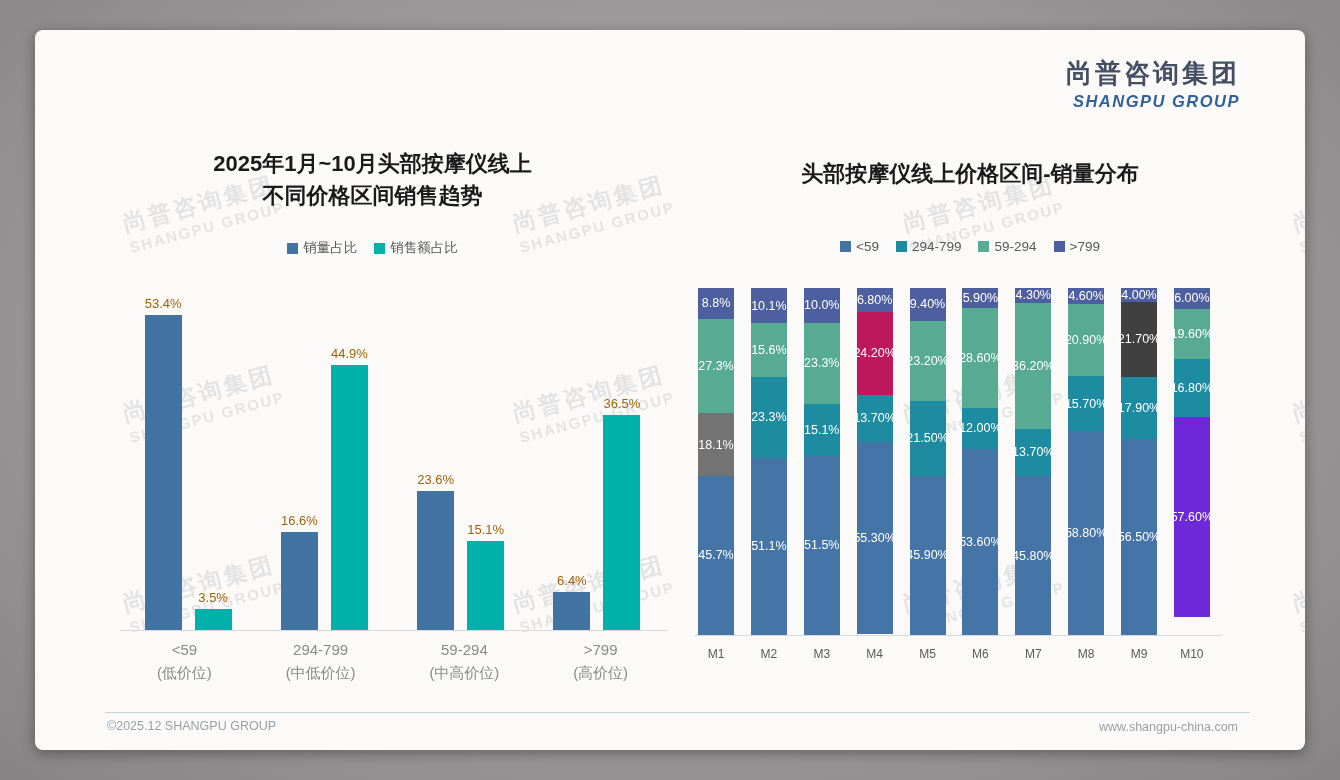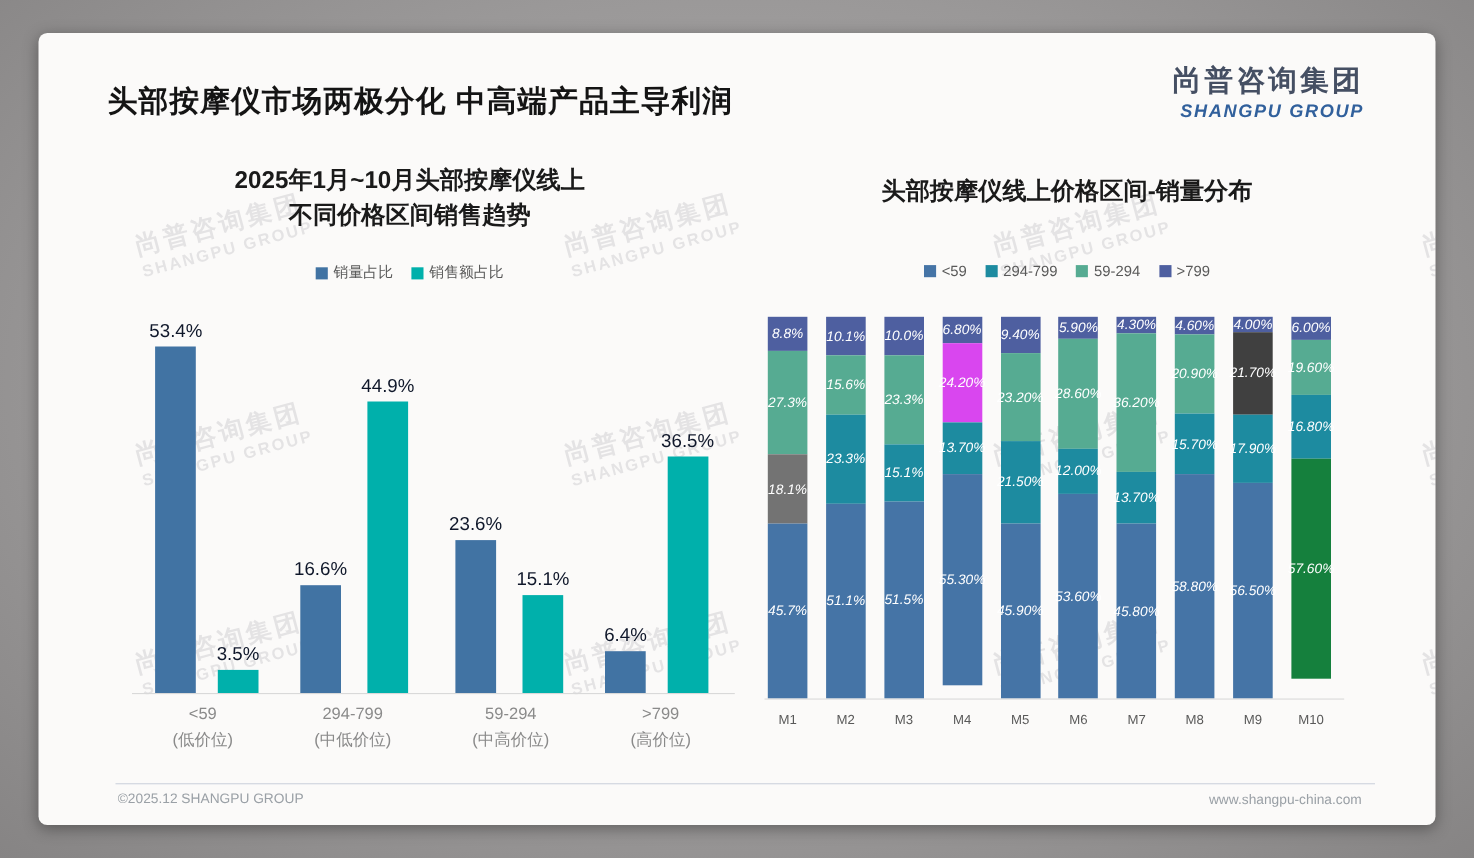--- a/index.html
+++ b/index.html
@@ -42,30 +42,30 @@
   .lg-item { display:flex; align-items:center; gap:5px; }
   .lg-sw { width:11px; height:11px; display:inline-block; }
   .lg-tx { font-size:13.5px; color:#595959; }
 
   
   .plot-grouped { position:absolute; left:85px; top:255px; width:545px; height:345px;
     display:flex; justify-content:space-around; align-items:flex-end; }
   .grp { display:flex; gap:13px; align-items:flex-end; height:345px; }
   .bw { display:flex; flex-direction:column; align-items:center; justify-content:flex-end;
     height:345px; }
-  .bv { font-size:17px; color:#0f172a; margin-bottom:4px; white-space:nowrap; }
+  .bv { font-size:13px; color:#a16207; margin-bottom:4px; white-space:nowrap; }
   .bar { width:37px; }
   .axis-left  { position:absolute; left:85px;  top:600px; width:548px; height:1px; background:#d9d9d9; }
   .cats-left { position:absolute; left:85px; top:609px; width:545px; display:flex;
     justify-content:space-around; }
   .cat { text-align:center; font-size:15px; color:#8a8a8a; line-height:1.5; white-space:nowrap; }
 
   
   .plot-stacked { position:absolute; left:663px; top:258px; width:512px; height:347px;
-    display:flex; justify-content:space-between; align-items:flex-start;font-style:italic; }
+    display:flex; justify-content:space-between; align-items:flex-start; }
   .col { width:36px; height:347px; display:flex; flex-direction:column; }
   .seg { width:36px; position:relative; display:flex; align-items:center; justify-content:center; }
   .segl { font-size:12.5px; color:#ffffff; white-space:nowrap; }
   .axis-right { position:absolute; left:660px; top:605px; width:527px; height:1px; background:#d9d9d9; }
   .cats-right { position:absolute; left:663px; top:617px; width:512px; display:flex;
     justify-content:space-between; }
   .mon { width:36px; text-align:center; font-size:12px; color:#595959; white-space:nowrap; }
 
   
   .footer-line { position:absolute; left:70px; top:682px; width:1145px; height:1px;
@@ -125,21 +125,20 @@
           <div class="wm-en">SHANGPU GROUP</div>
         </div>
         <div class="wm" style="left: 1258px; top: 538px;">
           <div class="wm-cn">尚普咨询集团</div>
           <div class="wm-en">SHANGPU GROUP</div>
         </div>
       </div>
 
     <div class="content">
 
-      <div class="slide-title">头部按摩仪市场两极分化 中高端产品主导利润</div>
 
       <div class="logo">
         <div class="logo-cn">尚普咨询集团</div>
         <div class="logo-en">SHANGPU GROUP</div>
       </div>
 
       <div class="chart-title ct-left">
         <div>2025年1月~10月头部按摩仪线上</div>
         <div>不同价格区间销售趋势</div>
       </div>
@@ -274,21 +273,21 @@
               <div class="segl">15.1%</div>
             </div>
             <div class="seg" style="height: 178.705px; background: rgb(69, 116, 166);">
               <div class="segl">51.5%</div>
             </div>
           </div>
           <div class="col">
             <div class="seg" style="height: 23.596px; background: rgb(78, 95, 160);">
               <div class="segl">6.80%</div>
             </div>
-            <div class="seg" style="height: 72px; background: #d946ef;">
+            <div class="seg" style="height: 83px; background: #be185d;">
               <div class="segl">24.20%</div>
             </div>
             <div class="seg" style="height: 47.539px; background: rgb(29, 139, 160);">
               <div class="segl">13.70%</div>
             </div>
             <div class="seg" style="height: 191.891px; background: rgb(69, 116, 166);">
               <div class="segl">55.30%</div>
             </div>
           </div>
           <div class="col">
@@ -364,21 +363,21 @@
           <div class="col">
             <div class="seg" style="height: 20.82px; background: rgb(78, 95, 160);">
               <div class="segl">6.00%</div>
             </div>
             <div class="seg" style="height: 50px; background: rgb(86, 171, 146);">
               <div class="segl">19.60%</div>
             </div>
             <div class="seg" style="height: 58.296px; background: rgb(29, 139, 160);">
               <div class="segl">16.80%</div>
             </div>
-            <div class="seg" style="height: 199.872px; background: #15803d;">
+            <div class="seg" style="height: 199.872px; background: #6d28d9;">
               <div class="segl">57.60%</div>
             </div>
           </div>
         </div>
       <div class="axis-right"></div>
       <div class="cats-right" id="cats-right">
           <div class="mon">M1</div>
           <div class="mon">M2</div>
           <div class="mon">M3</div>
           <div class="mon">M4</div>

